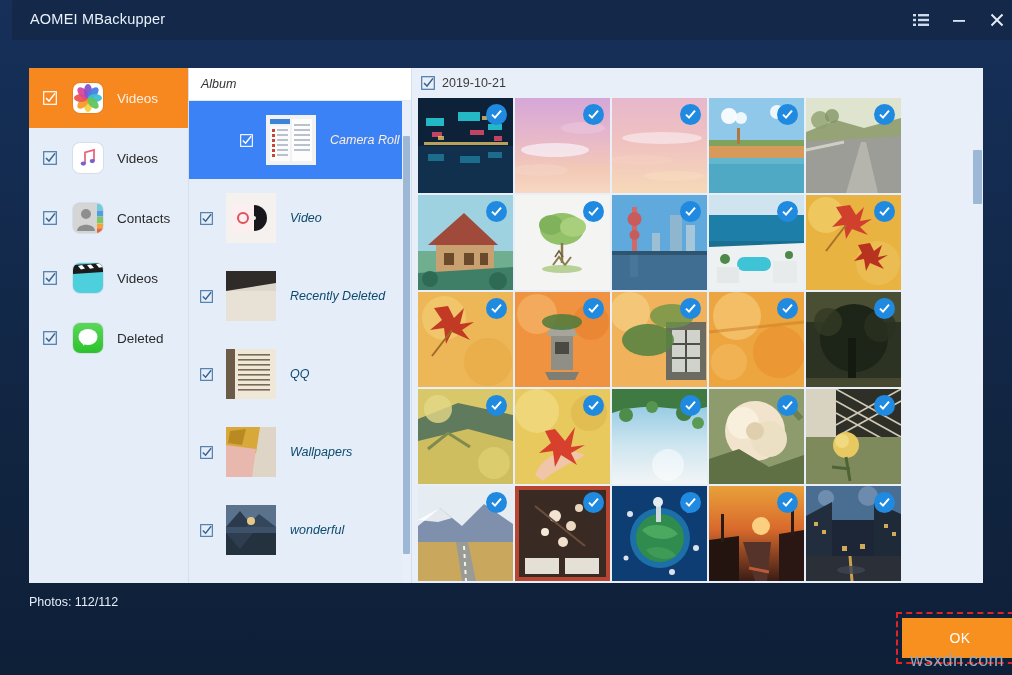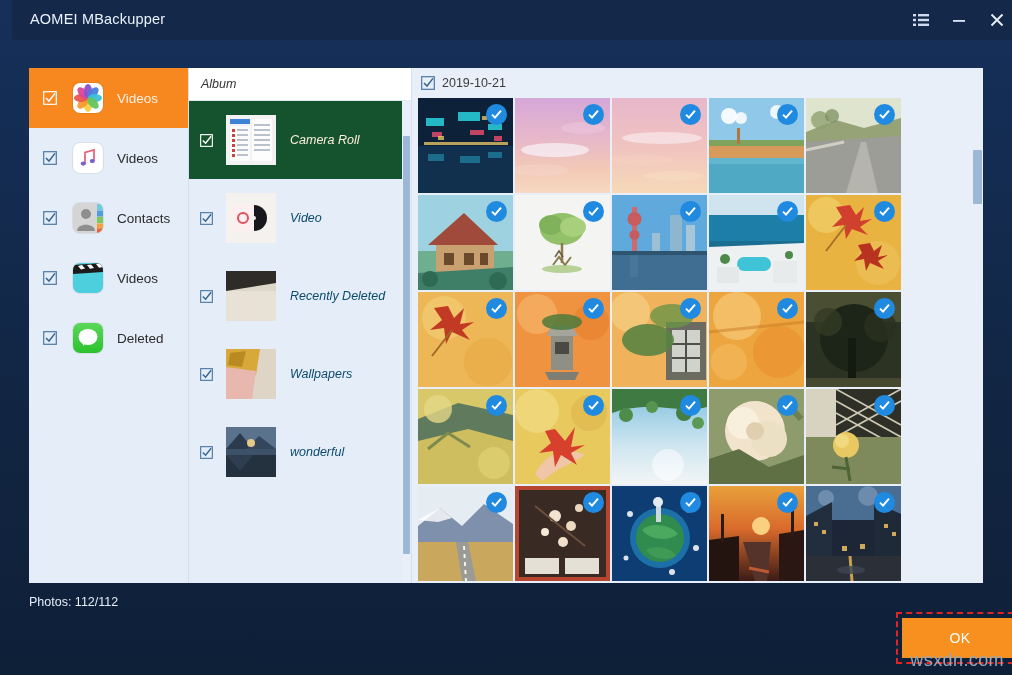--- a/index.html
+++ b/index.html
@@ -154,21 +154,21 @@
     height: 482px;
     overflow: hidden;
   }
   .album-row {
     position: relative;
     height: 78px;
     display: flex;
     align-items: center;
     cursor: pointer;
   }
-  .album-row.active { background: #14532d; }
+  .album-row.active { background: #3b82f6; padding-left: 40px; }
   .album-check {
     margin-left: 11px;
     width: 13px; height: 13px;
     flex: none;
   }
   .album-thumb {
     margin-left: 13px;
     width: 50px; height: 50px;
     flex: none;
     overflow: hidden;
@@ -499,20 +499,43 @@
           <div class="album-thumb">
             <svg width="50" height="50" viewBox="0 0 50 50">
               <rect width="50" height="50" fill="#ddd6cb"></rect>
               <path d="M0 0 L50 0 L50 12 L0 20 Z" fill="#2e2b28"></path>
               <rect y="20" width="50" height="30" fill="#e8e1d6"></rect>
             </svg>
           </div>
           <div class="album-name">Recently Deleted</div>
         </div>
 
+        <div class="album-row">
+          <svg class="album-check" viewBox="0 0 14 14">
+            <rect x="0.7" y="0.7" width="12.6" height="12.6" fill="none" stroke="#4a78a8" stroke-width="1.2"></rect>
+            <path d="M3 7 L6 10 L12 2.4" stroke="#37658f" stroke-width="1.5" fill="none"></path>
+          </svg>
+          <div class="album-thumb">
+            <svg width="50" height="50" viewBox="0 0 50 50">
+              <rect width="50" height="50" fill="#efe7d8"></rect>
+              <rect x="0" y="0" width="9" height="50" fill="#6c5b46"></rect>
+              <g fill="#7a6a55">
+                <rect x="12" y="5" width="32" height="1.6"></rect>
+                  <rect x="12" y="10" width="32" height="1.6"></rect>
+                <rect x="12" y="15" width="32" height="1.6"></rect>
+                  <rect x="12" y="20" width="32" height="1.6"></rect>
+                <rect x="12" y="25" width="32" height="1.6"></rect>
+                  <rect x="12" y="30" width="32" height="1.6"></rect>
+                <rect x="12" y="35" width="32" height="1.6"></rect>
+                  <rect x="12" y="40" width="32" height="1.6"></rect>
+              </g>
+            </svg>
+          </div>
+          <div class="album-name">QQ</div>
+        </div>
 
         <div class="album-row">
           <svg class="album-check" viewBox="0 0 14 14">
             <rect x="0.7" y="0.7" width="12.6" height="12.6" fill="none" stroke="#4a78a8" stroke-width="1.2"></rect>
             <path d="M3 7 L6 10 L12 2.4" stroke="#37658f" stroke-width="1.5" fill="none"></path>
           </svg>
           <div class="album-thumb">
             <svg width="50" height="50" viewBox="0 0 50 50">
               <rect width="50" height="50" fill="#ded5c6"></rect>
               <path d="M0 0 L34 0 L30 26 L0 30 Z" fill="#d8a83a"></path>

